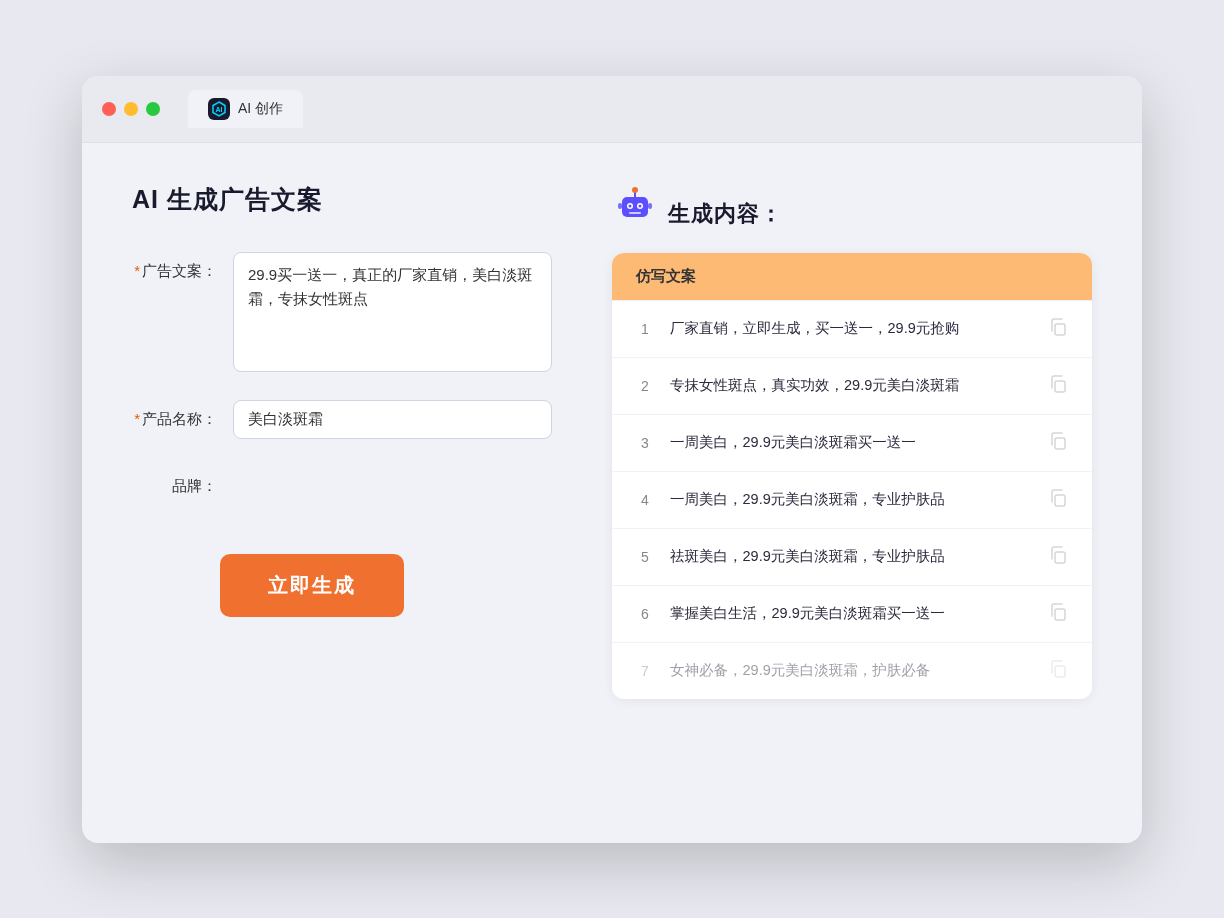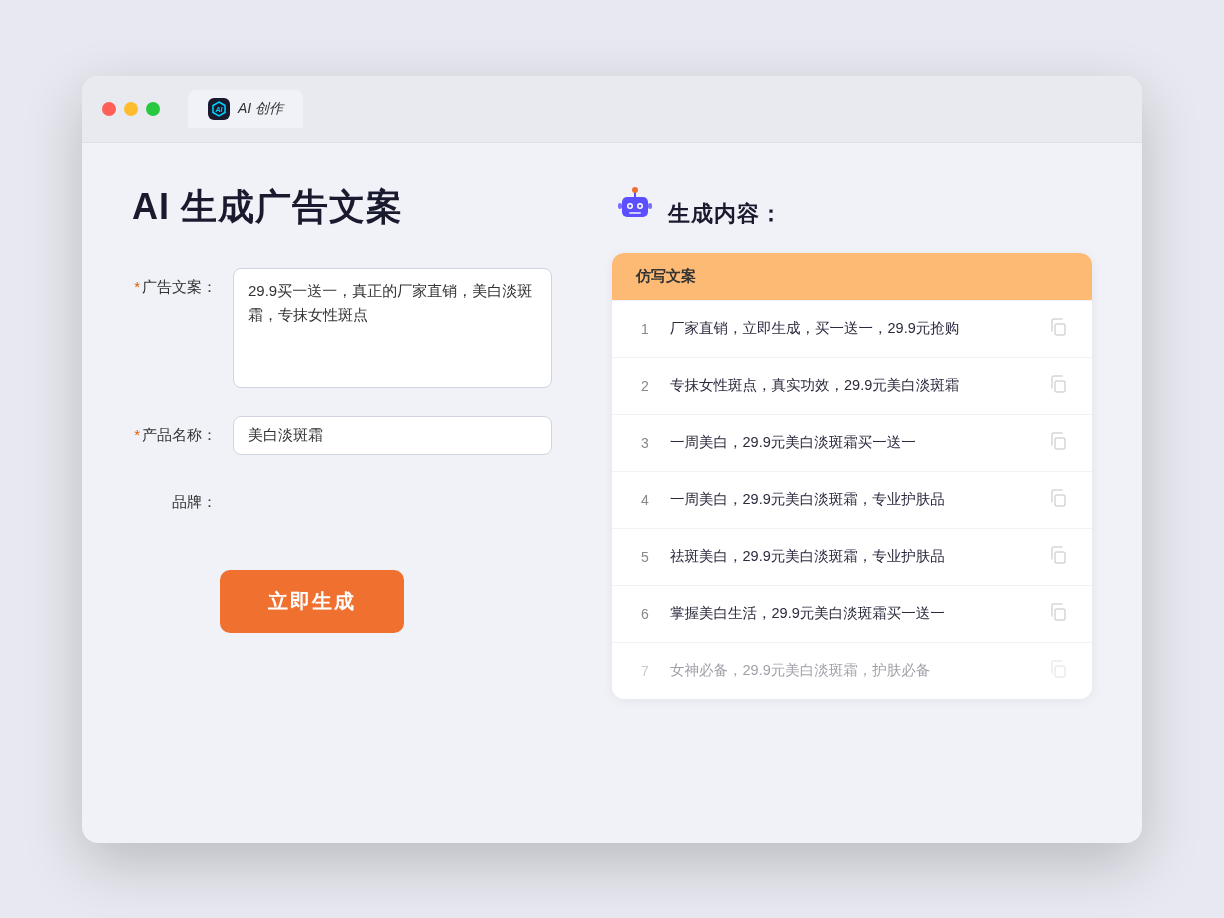--- a/index.html
+++ b/index.html
@@ -46,21 +46,20 @@
     .tab {
       background: #f0f2f7;
       border-radius: 8px 8px 0 0;
       padding: 8px 20px;
       display: flex;
       align-items: center;
       gap: 8px;
       font-size: 14px;
       color: #333;
       margin-left: 16px;
-      font-style: italic;
     }
 
     .tab-icon {
       width: 22px;
       height: 22px;
       background: #1a1a2e;
       border-radius: 6px;
       display: flex;
       align-items: center;
       justify-content: center;
@@ -76,21 +75,21 @@
       min-height: 700px;
     }
 
     
     .left-panel {
       flex: 1;
       max-width: 420px;
     }
 
     .page-title {
-      font-size: 36px;
+      font-size: 25px;
       font-weight: bold;
       color: #1a1a2e;
       margin-bottom: 36px;
       letter-spacing: 1px;
     }
 
     .form-group {
       display: flex;
       align-items: flex-start;
       margin-bottom: 28px;

